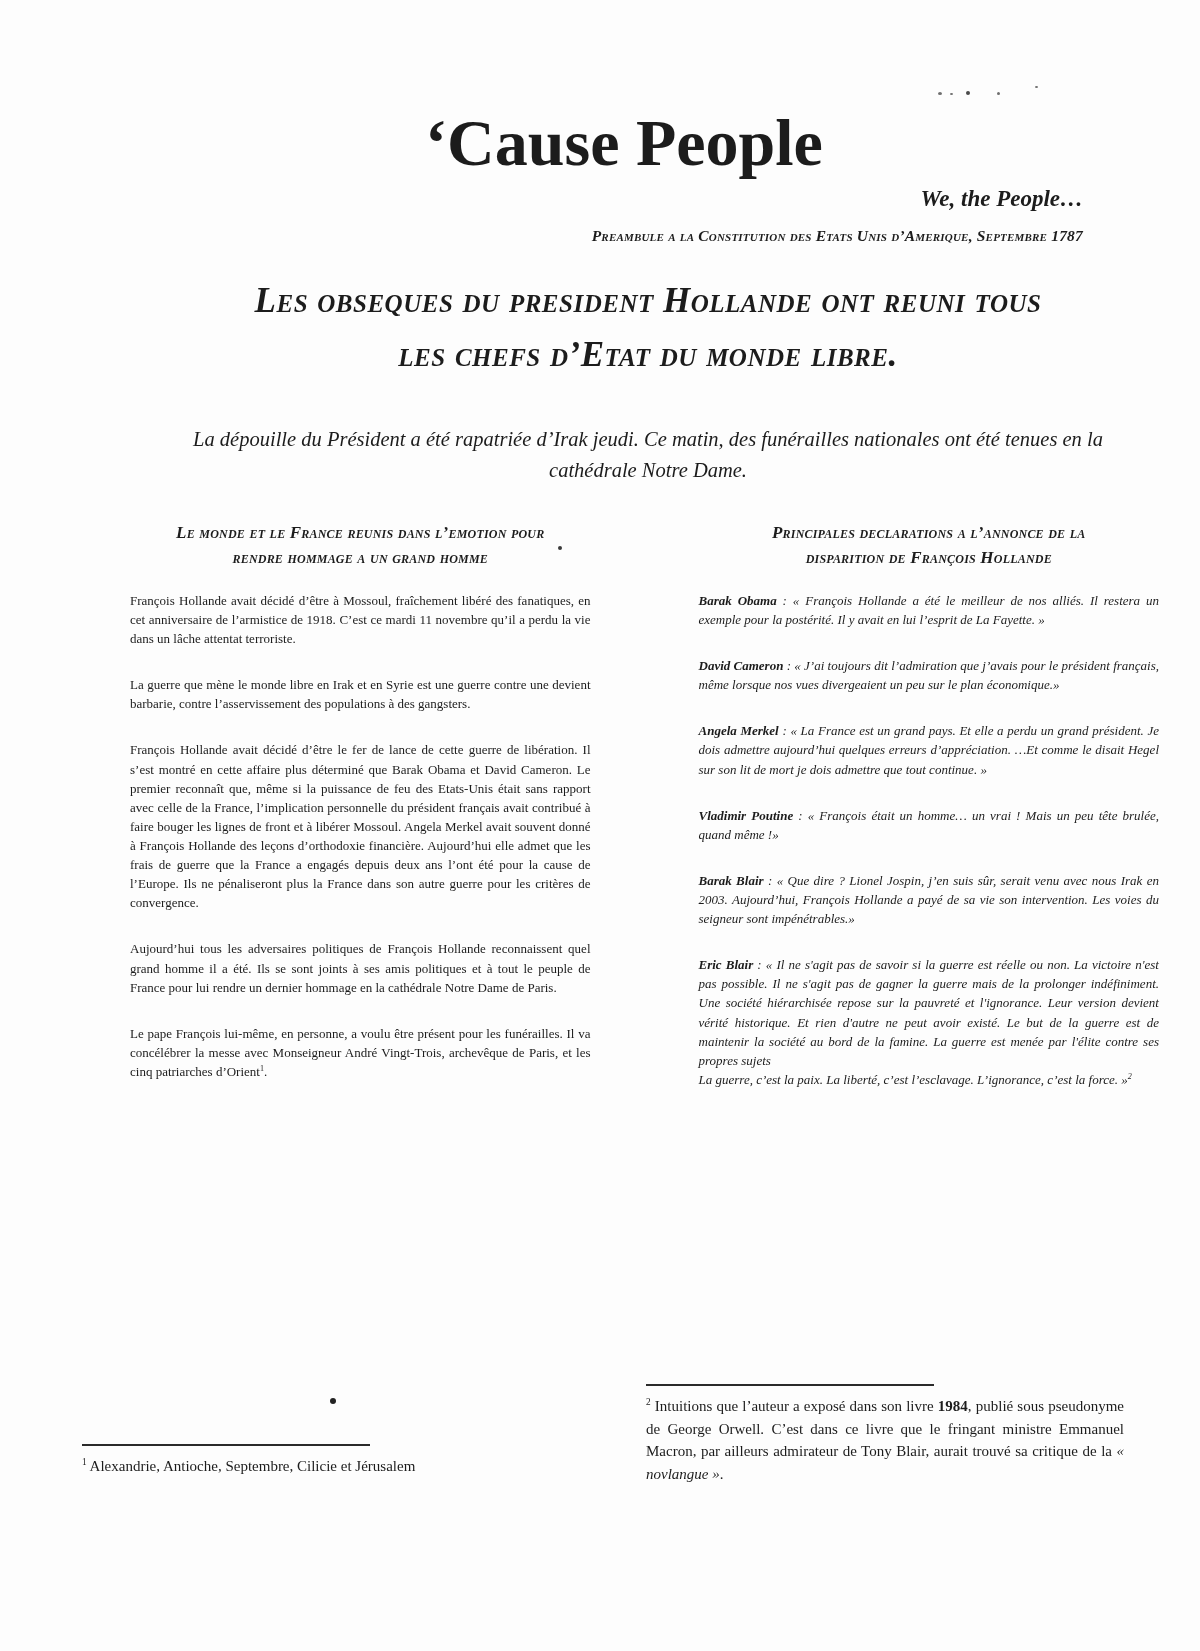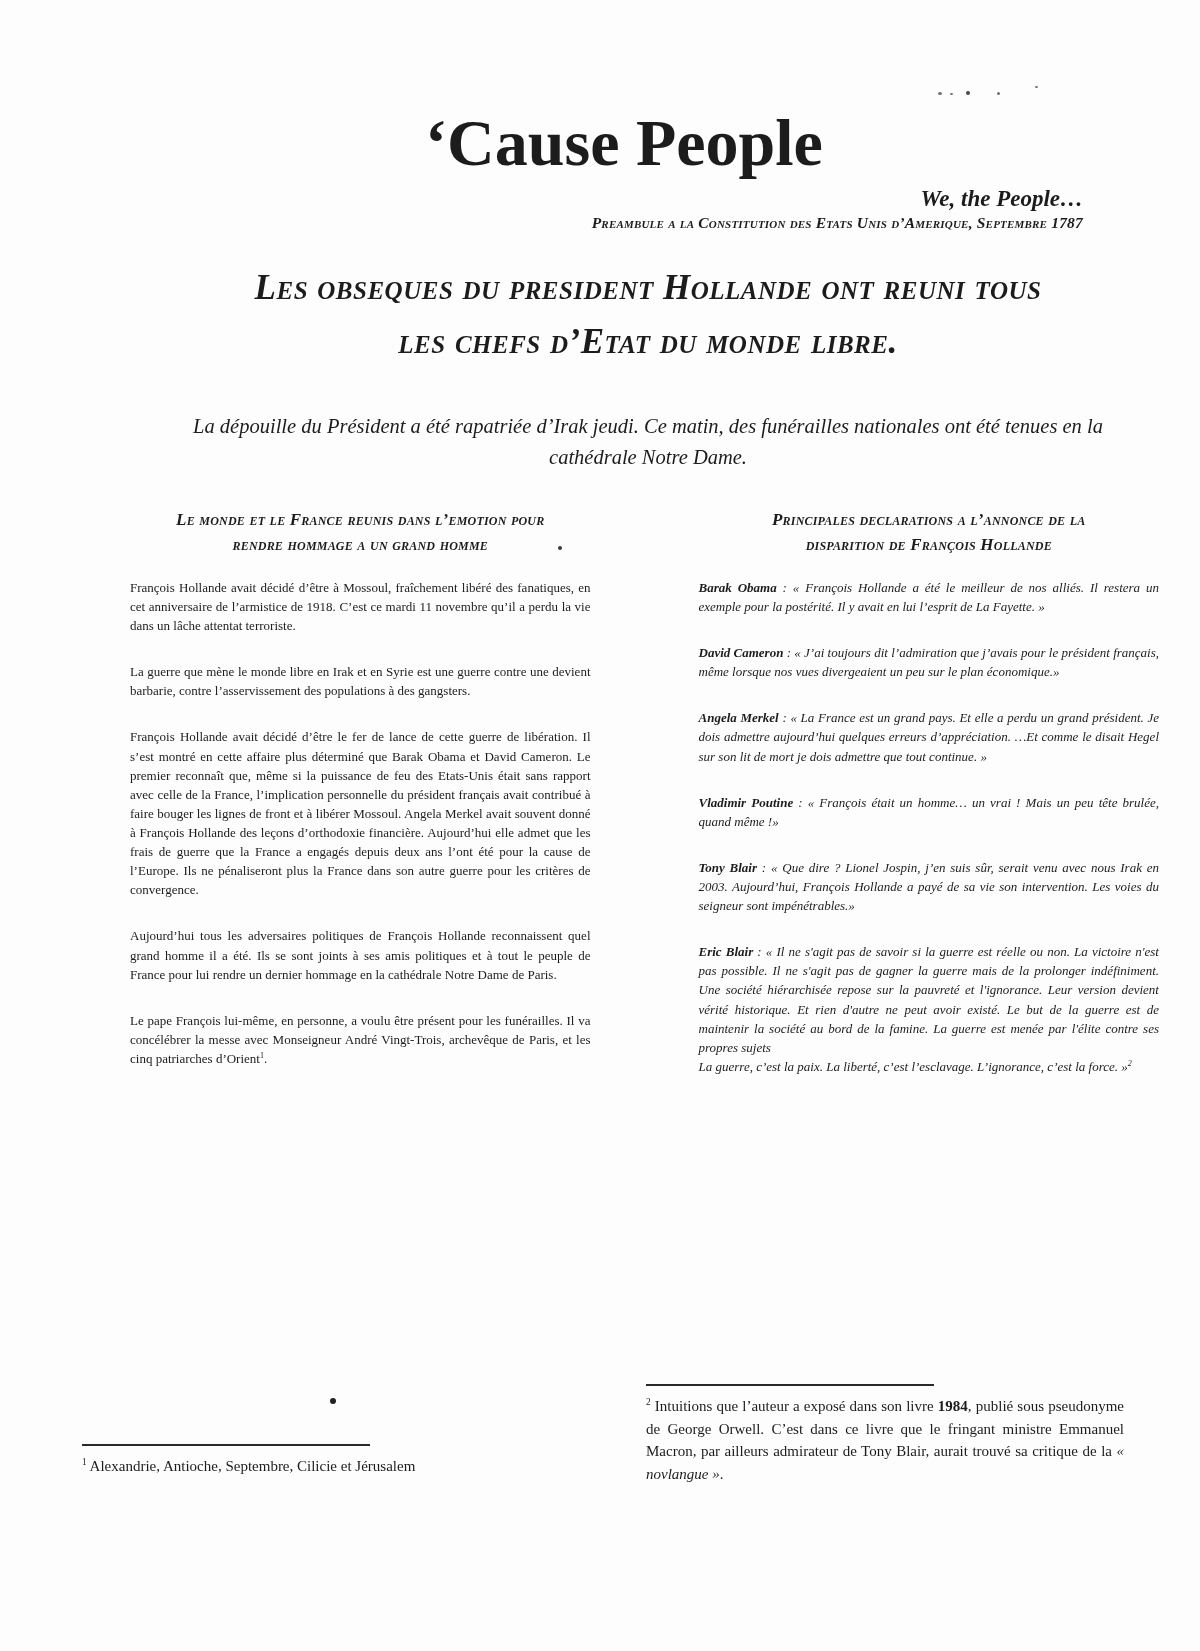--- a/index.html
+++ b/index.html
@@ -19,21 +19,21 @@
     text-align:center;
     font-weight:bold;font-size:66px;line-height:1;
     letter-spacing:0px;
   }
   .motto{
     margin:10px 165px 0 0;
     text-align:right;
     font-style:italic;font-weight:bold;font-size:23px;line-height:1.1;
   }
   .motto-src{
-    margin:3px 165px 0 0;
+    margin:16px 165px 0 0;
     text-align:right;
     font-style:italic;font-weight:bold;font-variant:small-caps;
     font-size:15.5px;line-height:1.2;letter-spacing:0.2px;
   }
   .issue-row{
     display:flex;justify-content:space-between;
     margin:26px 180px 0 120px;
     font-size:21px;
   }
   
@@ -129,21 +129,21 @@
 
     <section class="col">
       <h3 class="col-header">
         <span>Principales declarations a l’annonce de la</span><br>
         <span>disparition de François Hollande</span>
       </h3>
       <p class="quote"><b class="speaker">Barak Obama</b><span> : « François Hollande a été le meilleur de nos alliés. Il restera un exemple pour la postérité. Il y avait en lui l’esprit de La Fayette. »</span></p>
       <p class="quote"><b class="speaker">David Cameron</b><span> : « J’ai toujours dit l’admiration que j’avais pour le président français, même lorsque nos vues divergeaient un peu sur le plan économique.»</span></p>
       <p class="quote"><b class="speaker">Angela Merkel</b><span> : « La France est un grand pays. Et elle a perdu un grand président. Je dois admettre aujourd’hui quelques erreurs d’appréciation. …Et comme le disait Hegel sur son lit de mort je dois admettre que tout continue. »</span></p>
       <p class="quote"><b class="speaker">Vladimir Poutine</b><span> : « François était un homme… un vrai ! Mais un peu tête brulée, quand même !»</span></p>
-      <p class="quote"><b class="speaker">Tony Blair</b><span> : « Que dire ? Lionel Jospin, j’en suis sûr, serait venu avec nous Irak en 2003. Aujourd’hui, François Hollande a payé de sa vie son intervention. Les voies du seigneur sont impénétrables.»</span></p>
+      <p class="quote"><b class="speaker">Barak Blair</b><span> : « Que dire ? Lionel Jospin, j’en suis sûr, serait venu avec nous Irak en 2003. Aujourd’hui, François Hollande a payé de sa vie son intervention. Les voies du seigneur sont impénétrables.»</span></p>
       <p class="quote"><b class="speaker">Eric Blair</b><span> : « Il ne s'agit pas de savoir si la guerre est réelle ou non. La victoire n'est pas possible. Il ne s'agit pas de gagner la guerre mais de la prolonger indéfiniment. Une société hiérarchisée repose sur la pauvreté et l'ignorance. Leur version devient vérité historique. Et rien d'autre ne peut avoir existé. Le but de la guerre est de maintenir la société au bord de la famine. La guerre est menée par l'élite contre ses propres sujets</span><br><span>La guerre, c’est la paix. La liberté, c’est l’esclavage. L’ignorance, c’est la force. »</span><sup>2</sup></p>
     </section>
 
   </div>
 
   <div class="footnote fn-right">
     <div class="fn-rule"></div>
     <p><sup>2</sup> <span>Intuitions que l’auteur a exposé dans son livre </span><b>1984</b><span>, publié sous pseudonyme de George Orwell. C’est dans ce livre que le fringant ministre Emmanuel Macron, par ailleurs admirateur de Tony Blair, aurait trouvé sa critique de la </span><i>« novlangue »</i><span>.</span></p>
   </div>
 

